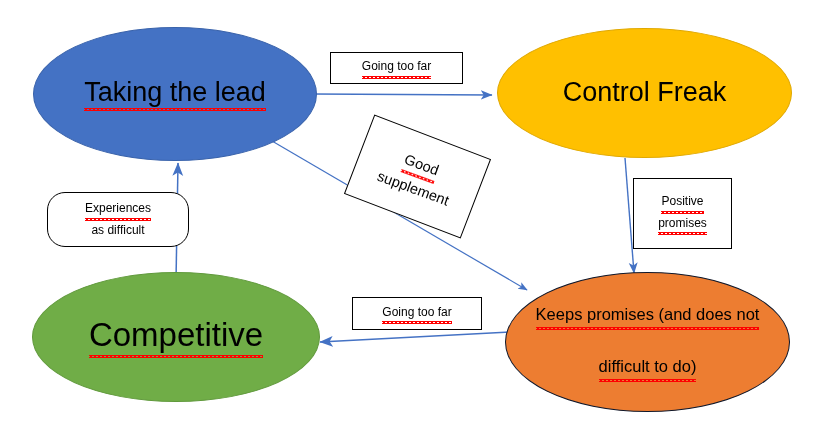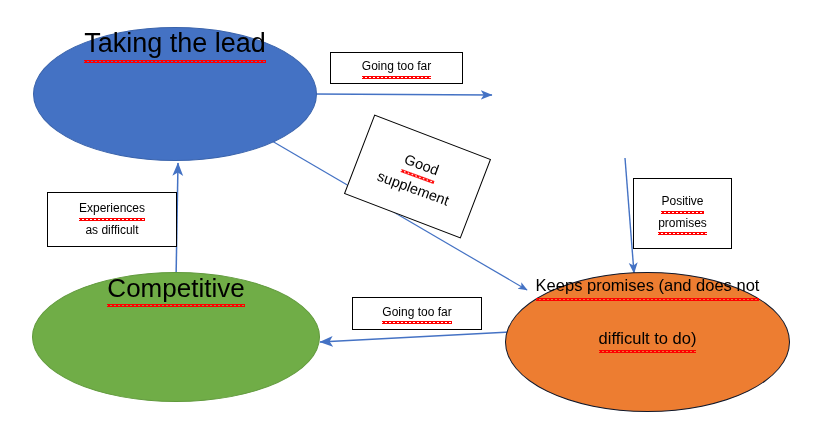--- a/index.html
+++ b/index.html
@@ -11,41 +11,41 @@
   }
   #canvas{position:relative;width:828px;height:423px;}
 
   
   #arrows{position:absolute;left:0;top:0;width:828px;height:423px;}
 
   
   .node{
     position:absolute;
     border-radius:50%;
-    display:flex;justify-content:center;
+    display:flex;align-items:center;justify-content:center;
     text-align:center;
     color:#000000;
     box-sizing:border-box;
   }
   .node .label{ line-height:1.18; padding:0 12px; }
 
   .node-blue{
     left:33px; top:27px; width:284px; height:134px;
     background:#4472C4; border:1px solid #3a63ab;
     font-size:27px;
   }
   .node-amber{
     left:497px; top:28px; width:295px; height:130px;
     background:#FFC000; border:1px solid #e0a800;
     font-size:27px;
   }
   .node-green{
     left:32px; top:272px; width:288px; height:130px;
     background:#70AD47; border:1px solid #60993c;
-    font-size:26px;
+    font-size:33px;
   }
   .node-orange{
     left:505px; top:272px; width:285px; height:140px;
     background:#ED7D31; border:1px solid #0f172a;
     font-size:16.5px;
   }
   .node-orange .label{ line-height:1.5; padding:0 10px; }
 
   
   .sq{
@@ -74,21 +74,21 @@
     border:1.2px solid #000000;
     color:#000000;
     font-size:12px;
     display:flex;align-items:center;justify-content:center;
     text-align:center;
     box-sizing:border-box;
     line-height:1.55;
   }
   .lbl-going1{ left:330px; top:52px;  width:133px; height:32px; }
   .lbl-going2{ left:352px; top:297px; width:130px; height:33px; }
-  .lbl-exp{    left:47px;  top:192px; width:130px; height:55px; }
+  .lbl-exp{    left:47px;  top:192px; width:142px; height:55px;border-radius:18px; }
   .lbl-pos{    left:633px; top:178px; width:99px;  height:71px; }
   .lbl-good{
     left:355px; top:134px; width:125px; height:85px;
     transform:rotate(21deg);
     transform-origin:50% 50%;
     font-size:14.5px;
   }
   .lbl-good .inner{ transform:rotate(-1deg); }
 </style>
 </head>
@@ -116,20 +116,25 @@
 
     <line x1="176" y1="281" x2="178" y2="163" stroke="#4472C4" stroke-width="1.5" marker-end="url(#ah2)"></line>
   </svg>
 
   <div class="node node-blue">
     <div class="label">
       <span class="sq">Taking the lead</span>
     </div>
   </div>
 
+  <div class="node node-amber">
+    <div class="label">
+      <span>Control Freak</span>
+    </div>
+  </div>
 
   <div class="node node-green">
     <div class="label">
       <span class="sq">Competitive</span>
     </div>
   </div>
 
   <div class="node node-orange">
     <div class="label">
       <span class="sq">Keeps promises (and does not</span><br>

